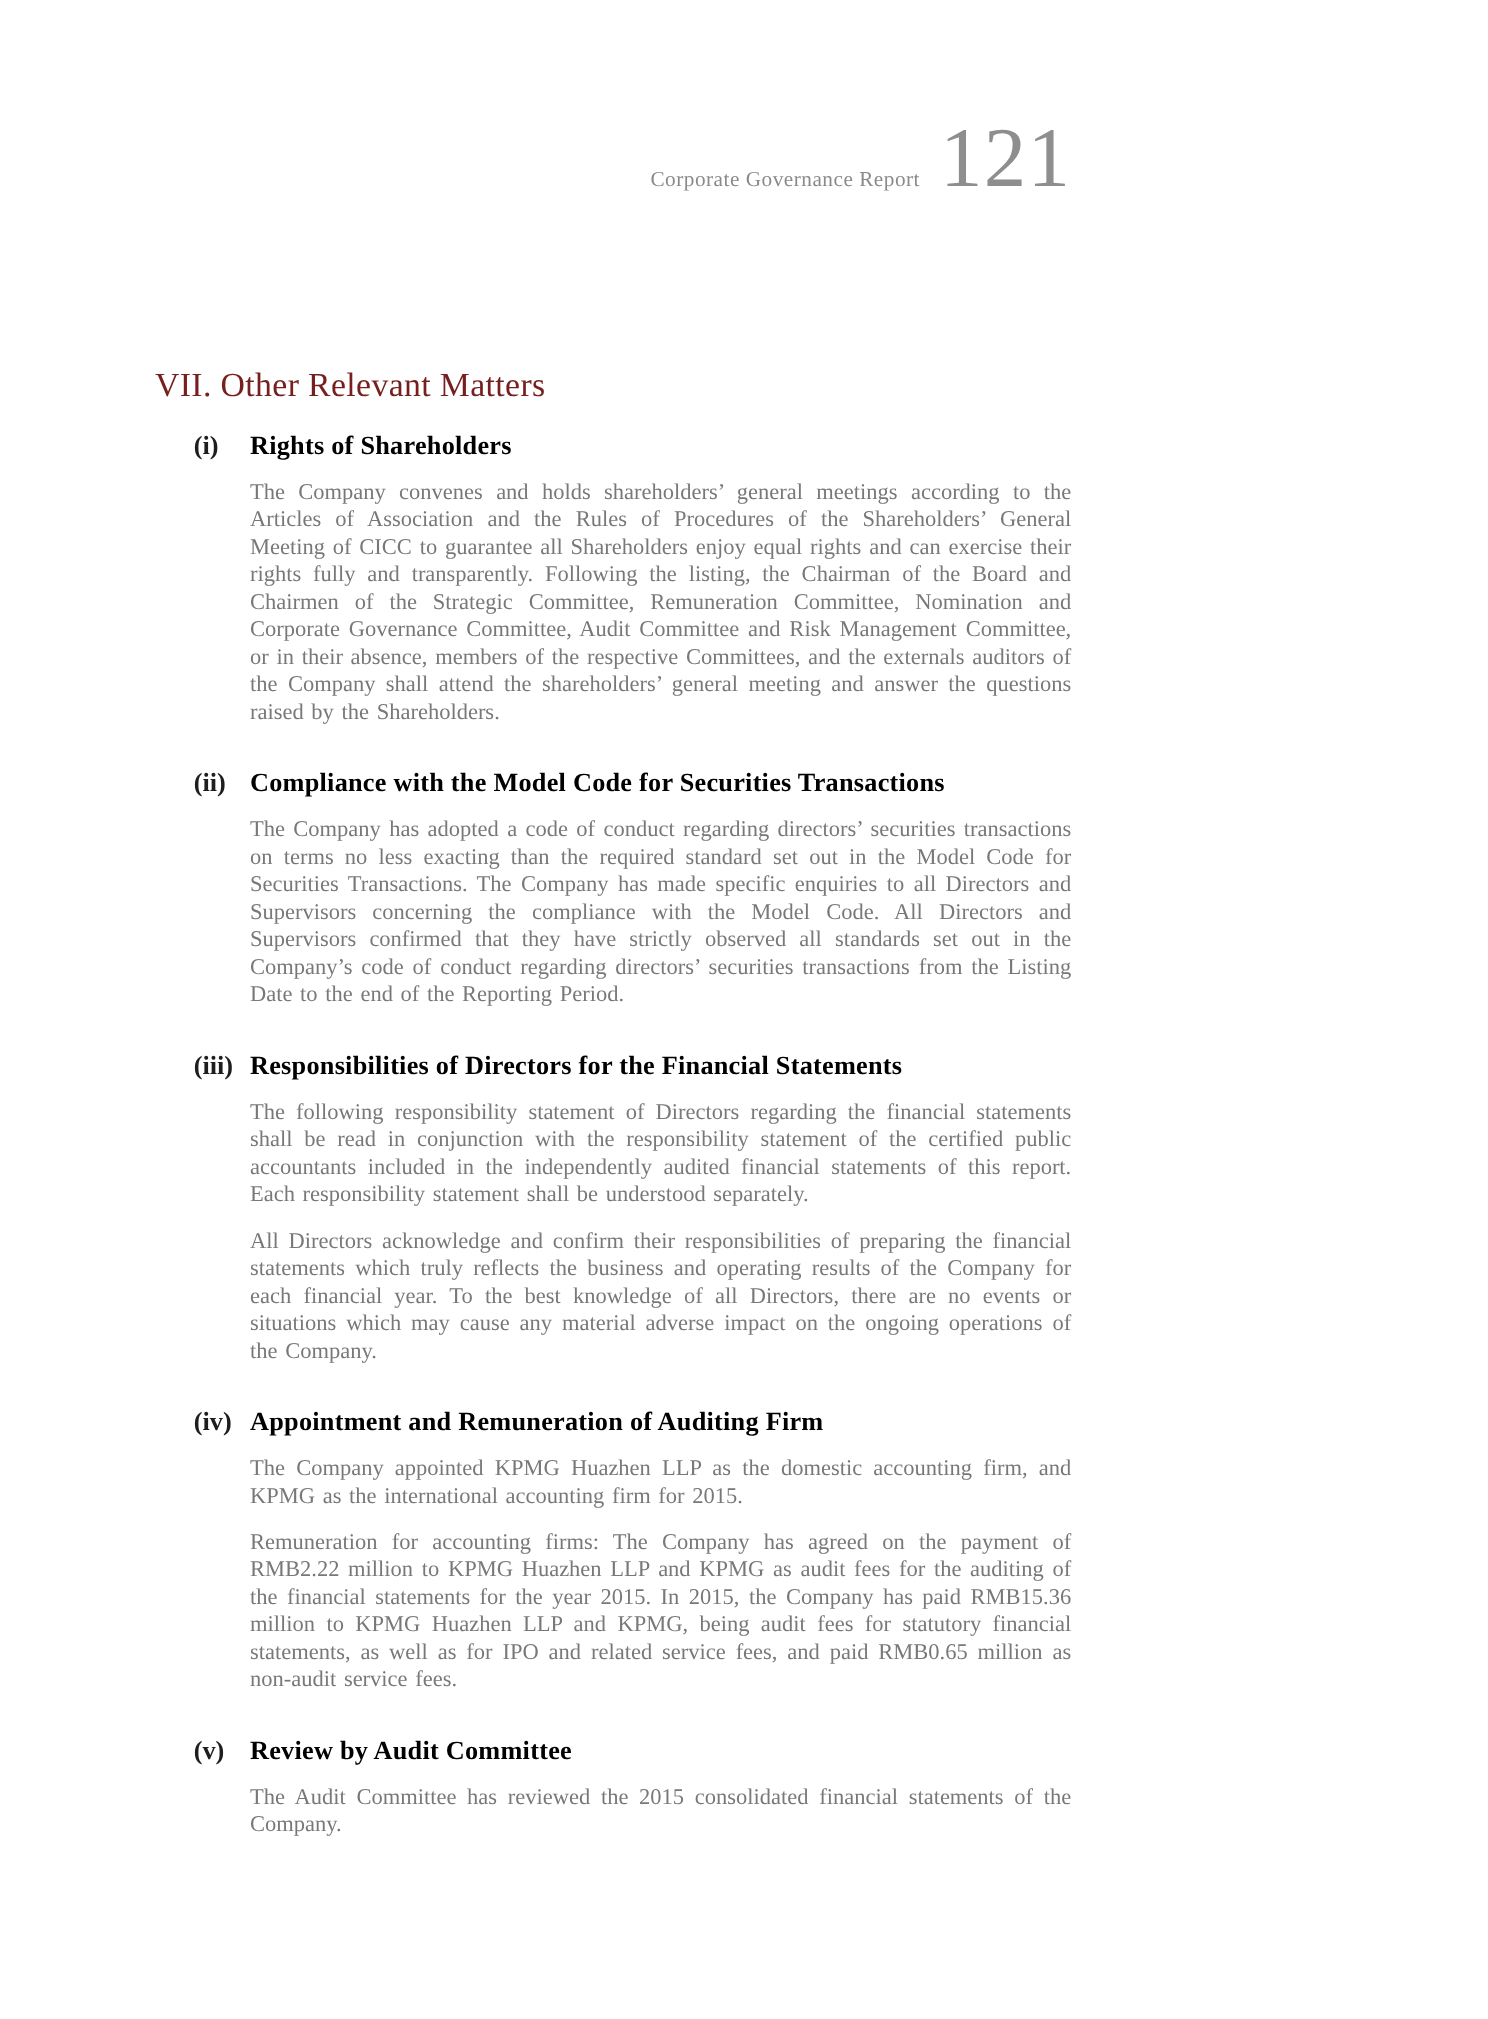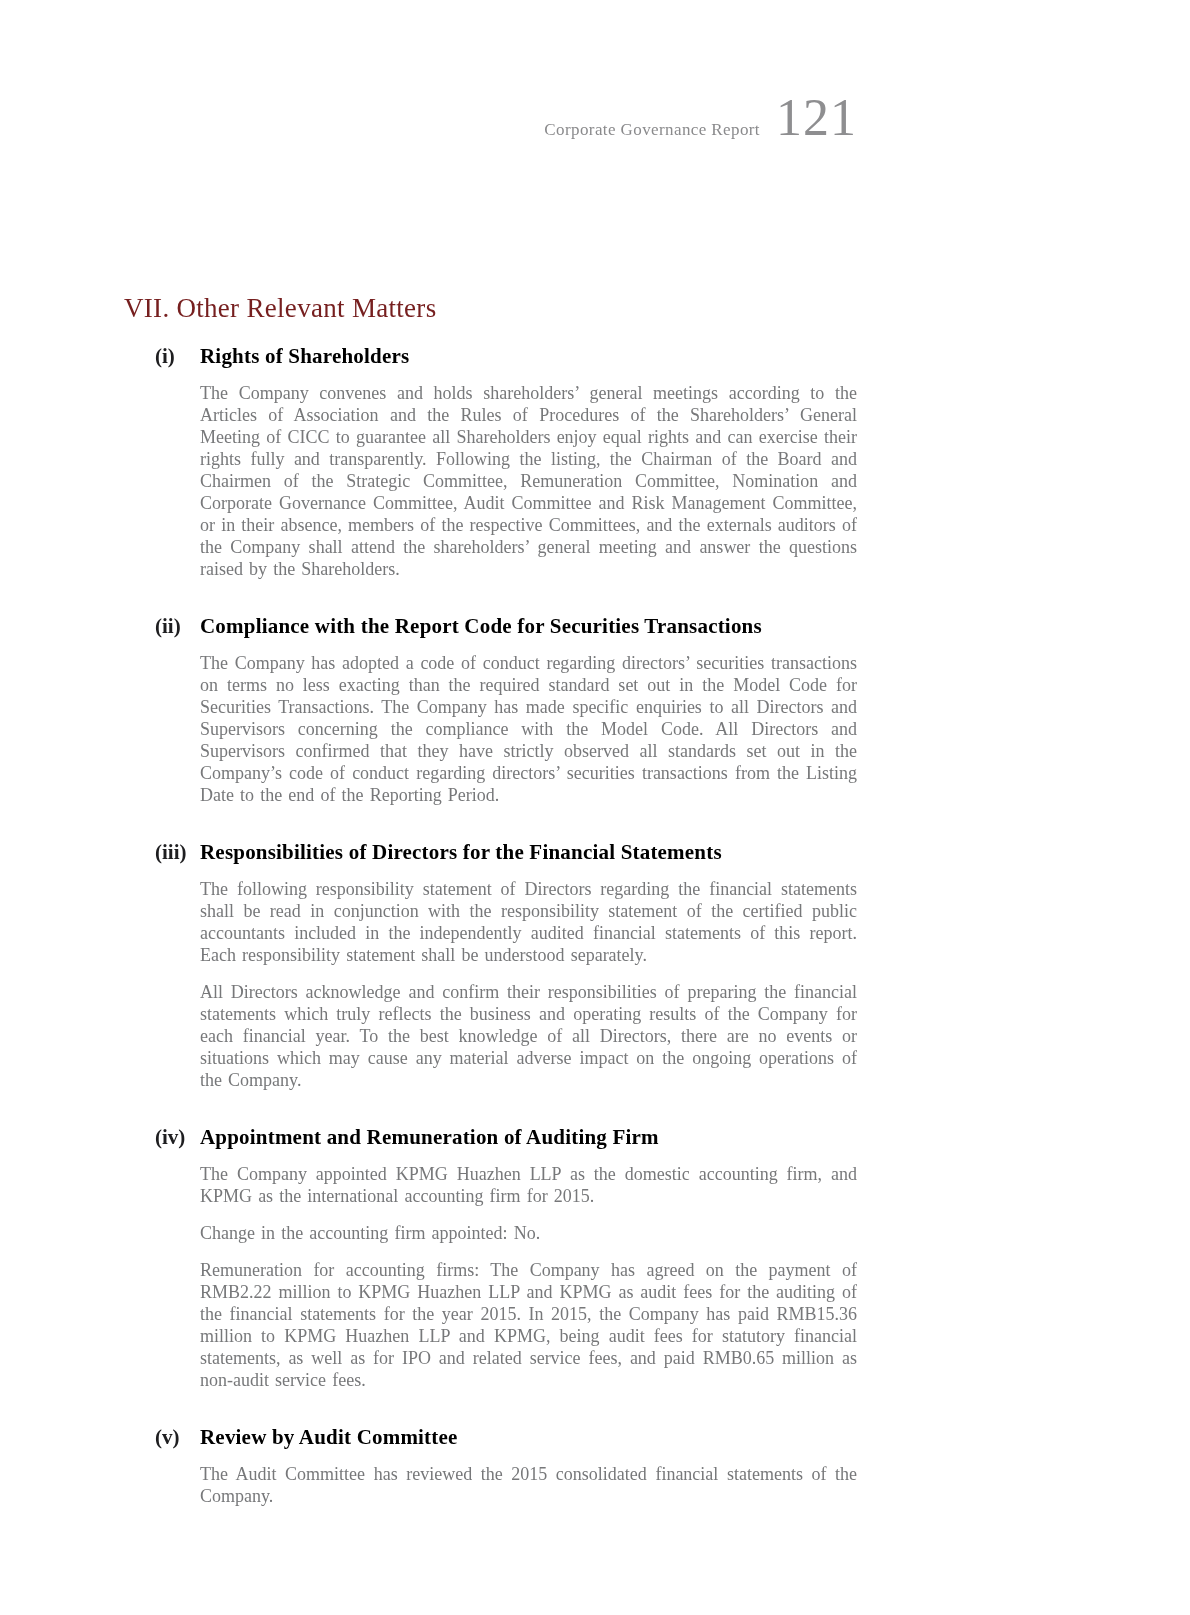--- a/index.html
+++ b/index.html
@@ -21,21 +21,21 @@
     display: flex;
     align-items: baseline;
     gap: 16px;
   }
   .report-title {
     font-size: 17px;
     color: #8a8a8c;
     letter-spacing: 0.4px;
   }
   .page-number {
-    font-size: 52px;
+    font-size: 68px;
     color: #8e8e90;
     font-weight: 400;
     letter-spacing: 1px;
     line-height: 1;
   }
 
   
   .content {
     position: absolute;
     top: 293px;
@@ -106,21 +106,21 @@
         <span class="sec-title">Rights of Shareholders</span>
       </div>
       <div class="sec-body">
         <p>The Company convenes and holds shareholders’ general meetings according to the Articles of Association and the Rules of Procedures of the Shareholders’ General Meeting of CICC to guarantee all Shareholders enjoy equal rights and can exercise their rights fully and transparently. Following the listing, the Chairman of the Board and Chairmen of the Strategic Committee, Remuneration Committee, Nomination and Corporate Governance Committee, Audit Committee and Risk Management Committee, or in their absence, members of the respective Committees, and the externals auditors of the Company shall attend the shareholders’ general meeting and answer the questions raised by the Shareholders.</p>
       </div>
     </div>
 
     <div class="section">
       <div class="sec-head">
         <span class="sec-num">(ii)</span>
-        <span class="sec-title">Compliance with the Report Code for Securities Transactions</span>
+        <span class="sec-title">Compliance with the Model Code for Securities Transactions</span>
       </div>
       <div class="sec-body">
         <p>The Company has adopted a code of conduct regarding directors’ securities transactions on terms no less exacting than the required standard set out in the Model Code for Securities Transactions. The Company has made specific enquiries to all Directors and Supervisors concerning the compliance with the Model Code. All Directors and Supervisors confirmed that they have strictly observed all standards set out in the Company’s code of conduct regarding directors’ securities transactions from the Listing Date to the end of the Reporting Period.</p>
       </div>
     </div>
 
     <div class="section">
       <div class="sec-head">
         <span class="sec-num">(iii)</span>
         <span class="sec-title">Responsibilities of Directors for the Financial Statements</span>
@@ -131,21 +131,20 @@
       </div>
     </div>
 
     <div class="section">
       <div class="sec-head">
         <span class="sec-num">(iv)</span>
         <span class="sec-title">Appointment and Remuneration of Auditing Firm</span>
       </div>
       <div class="sec-body">
         <p>The Company appointed KPMG Huazhen LLP as the domestic accounting firm, and KPMG as the international accounting firm for 2015.</p>
-        <p>Change in the accounting firm appointed: No.</p>
         <p>Remuneration for accounting firms: The Company has agreed on the payment of RMB2.22 million to KPMG Huazhen LLP and KPMG as audit fees for the auditing of the financial statements for the year 2015. In 2015, the Company has paid RMB15.36 million to KPMG Huazhen LLP and KPMG, being audit fees for statutory financial statements, as well as for IPO and related service fees, and paid RMB0.65 million as non-audit service fees.</p>
       </div>
     </div>
 
     <div class="section">
       <div class="sec-head">
         <span class="sec-num">(v)</span>
         <span class="sec-title">Review by Audit Committee</span>
       </div>
       <div class="sec-body">

